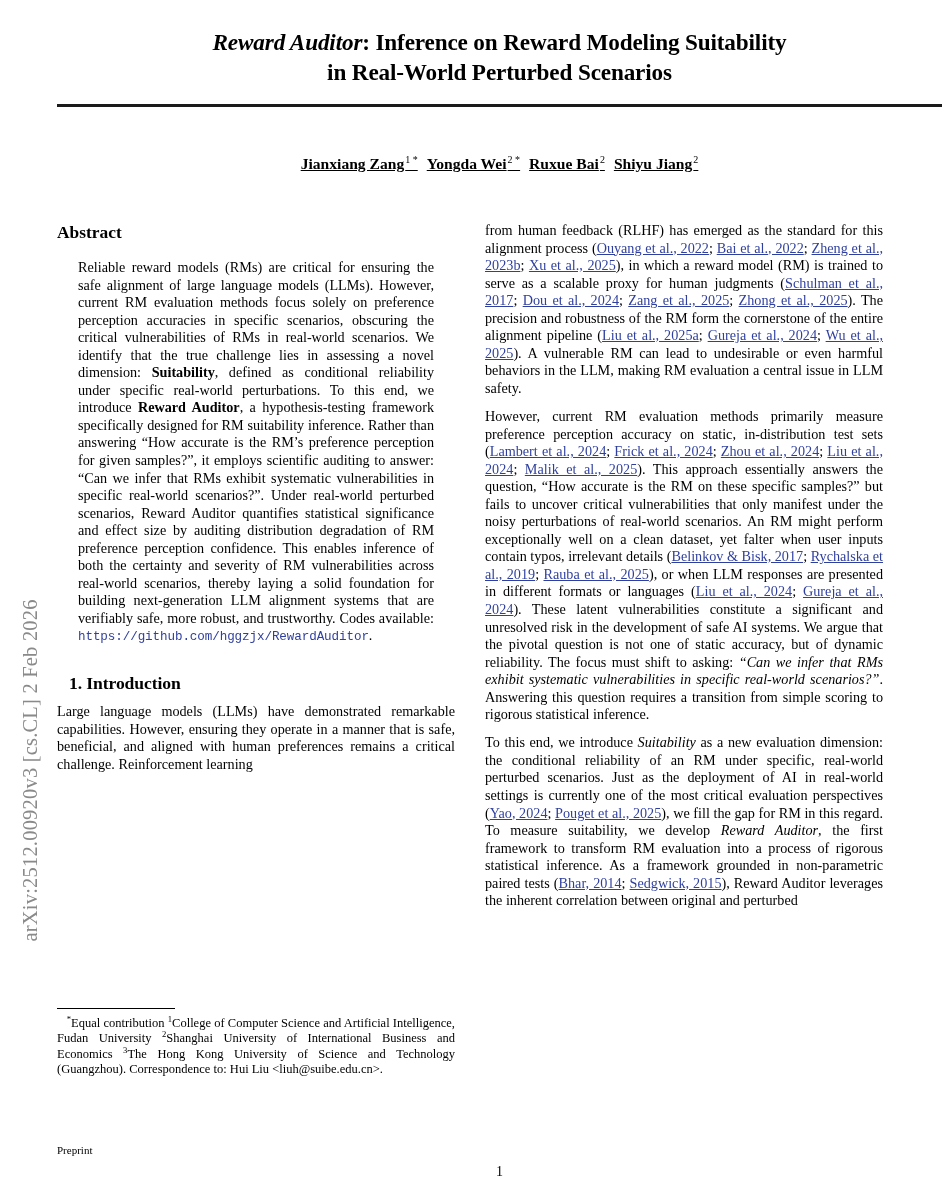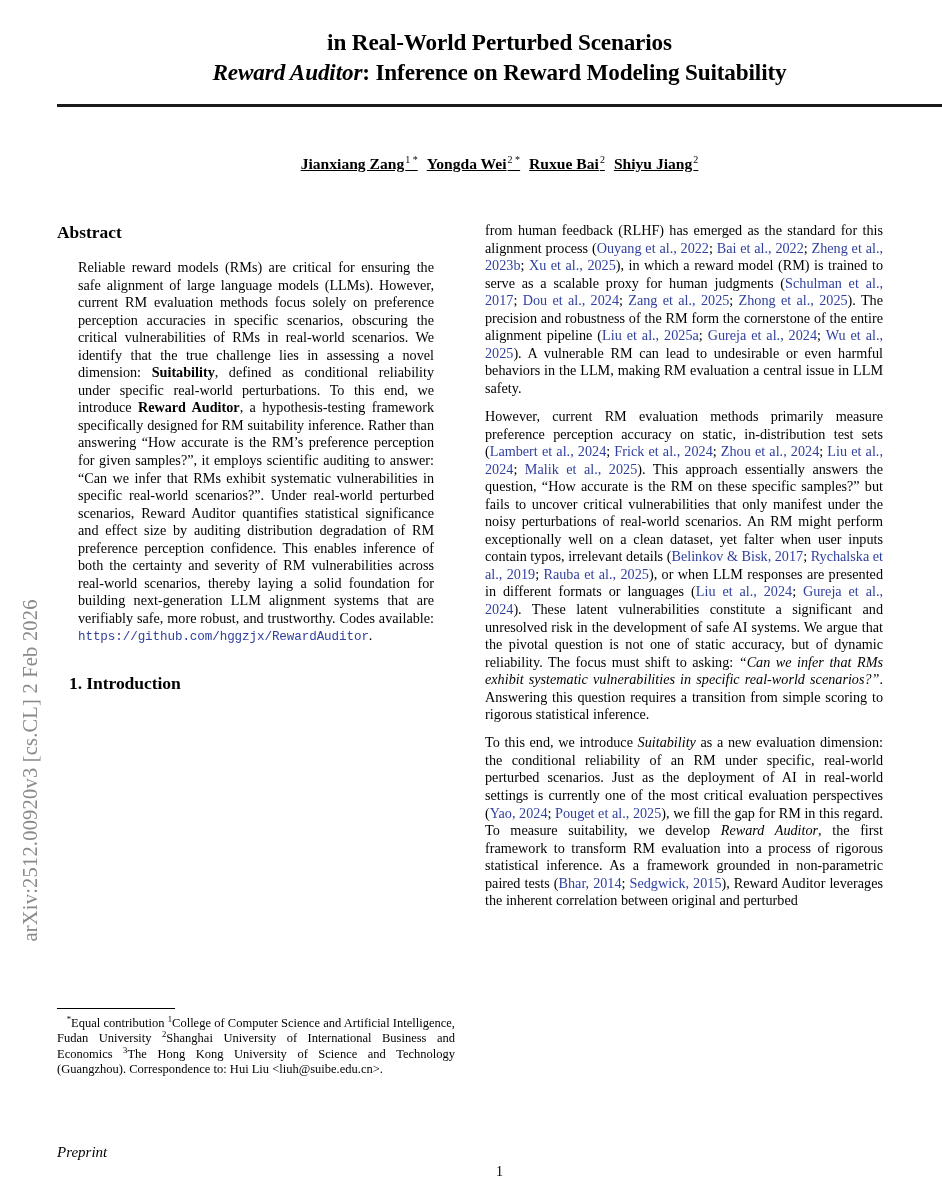--- a/index.html
+++ b/index.html
@@ -135,21 +135,21 @@
   }
 
   p.body {
     font-size: 14.2px;
     line-height: 17.55px;
     text-align: justify;
     margin: 0 0 10.5px 0;
     hyphens: manual;
   }
   p.body.tight { margin-bottom: 0; }
-  .cite { color: #2f3f9e; }
+  .cite { color: #2f3f9e; text-decoration: underline; }
   .ital { font-style: italic; }
 
   
   #footnote-wrap {
     position: absolute;
     left: 0px;
     top: 1008px;
     width: 398px;
   }
   .fn-rule {
@@ -167,62 +167,62 @@
     font-size: 8.6px;
     vertical-align: super;
     line-height: 0;
   }
 
   
   #footer-preprint {
     position: absolute;
     left: 0px;
     top: 1144px;
-    font-size: 15px;
-    font-style: italic;
+    font-size: 11px;
   }
   #footer-pageno {
     position: absolute;
     left: 0px;
     top: 1164px;
     width: 885px;
     text-align: center;
     font-size: 14px;
   }
 </style>
 </head>
 <body>
 
 <div id="arxiv-stamp">
   <div class="vtext">arXiv:2512.00920v3  [cs.CL]  2 Feb 2026</div>
 </div>
 
 <div id="page">
 
   <div id="title-block">
+    <div class="title-line"><span class="ital">Reward Auditor</span><span>: Inference on Reward Modeling Suitability</span></div>
     <div class="title-line">in Real-World Perturbed Scenarios</div>
-    <div class="title-line"><span class="ital">Reward Auditor</span><span>: Inference on Reward Modeling Suitability</span></div>
   </div>
 
   <div class="rule-thick"></div>
 
   <div id="authors">
     <div><span class="aname"><span>Jianxiang Zang</span><sup>1 *</sup></span><span class="sep"></span><span class="aname"><span>Yongda Wei</span><sup>2 *</sup></span><span class="sep"></span><span class="aname"><span>Ruxue Bai</span><sup>2</sup></span><span class="sep"></span><span class="aname"><span>Shiyu Jiang</span><sup>2</sup></span></div>
   </div>
 
   <div id="columns">
 
     <div class="col" id="col-left">
 
       <div class="abs-head">Abstract</div>
 
       <div class="abs-body"><span>Reliable reward models (RMs) are critical for ensuring the safe alignment of large language models (LLMs). However, current RM evaluation methods focus solely on preference perception accuracies in specific scenarios, obscuring the critical vulnerabilities of RMs in real-world scenarios. We identify that the true challenge lies in assessing a novel dimension: </span><b>Suitability</b><span>, defined as conditional reliability under specific real-world perturbations. To this end, we introduce </span><b>Reward Auditor</b><span>, a hypothesis-testing framework specifically designed for RM suitability inference. Rather than answering “How accurate is the RM’s preference perception for given samples?”, it employs scientific auditing to answer: “Can we infer that RMs exhibit systematic vulnerabilities in specific real-world scenarios?”. Under real-world perturbed scenarios, Reward Auditor quantifies statistical significance and effect size by auditing distribution degradation of RM preference perception confidence. This enables inference of both the certainty and severity of RM vulnerabilities across real-world scenarios, thereby laying a solid foundation for building next-generation LLM alignment systems that are verifiably safe, more robust, and trustworthy. Codes available: </span><span class="mono">https://github.com/hggzjx/RewardAuditor</span><span>.</span></div>
 
       <h2 class="sec">1. Introduction</h2>
 
+      <p class="body tight">Large language models (LLMs) have demonstrated remarkable capabilities. However, ensuring they operate in a manner that is safe, beneficial, and aligned with human preferences remains a critical challenge. Reinforcement learning</p>
 
     </div>
 
     <div class="col" id="col-right">
 
       <p class="body"><span>from human feedback (RLHF) has emerged as the standard for this alignment process (</span><span class="cite">Ouyang et al., 2022</span><span>; </span><span class="cite">Bai et al., 2022</span><span>; </span><span class="cite">Zheng et al., 2023b</span><span>; </span><span class="cite">Xu et al., 2025</span><span>), in which a reward model (RM) is trained to serve as a scalable proxy for human judgments (</span><span class="cite">Schulman et al., 2017</span><span>; </span><span class="cite">Dou et al., 2024</span><span>; </span><span class="cite">Zang et al., 2025</span><span>; </span><span class="cite">Zhong et al., 2025</span><span>). The precision and robustness of the RM form the cornerstone of the entire alignment pipeline (</span><span class="cite">Liu et al., 2025a</span><span>; </span><span class="cite">Gureja et al., 2024</span><span>; </span><span class="cite">Wu et al., 2025</span><span>). A vulnerable RM can lead to undesirable or even harmful behaviors in the LLM, making RM evaluation a central issue in LLM safety.</span></p>
 
       <p class="body"><span>However, current RM evaluation methods primarily measure preference perception accuracy on static, in-distribution test sets (</span><span class="cite">Lambert et al., 2024</span><span>; </span><span class="cite">Frick et al., 2024</span><span>; </span><span class="cite">Zhou et al., 2024</span><span>; </span><span class="cite">Liu et al., 2024</span><span>; </span><span class="cite">Malik et al., 2025</span><span>). This approach essentially answers the question, “How accurate is the RM on these specific samples?” but fails to uncover critical vulnerabilities that only manifest under the noisy perturbations of real-world scenarios. An RM might perform exceptionally well on a clean dataset, yet falter when user inputs contain typos, irrelevant details (</span><span class="cite">Belinkov &amp; Bisk, 2017</span><span>; </span><span class="cite">Rychalska et al., 2019</span><span>; </span><span class="cite">Rauba et al., 2025</span><span>), or when LLM responses are presented in different formats or languages (</span><span class="cite">Liu et al., 2024</span><span>; </span><span class="cite">Gureja et al., 2024</span><span>). These latent vulnerabilities constitute a significant and unresolved risk in the development of safe AI systems. We argue that the pivotal question is not one of static accuracy, but of dynamic reliability. The focus must shift to asking: </span><span class="ital">“Can we infer that RMs exhibit systematic vulnerabilities in specific real-world scenarios?”</span><span>. Answering this question requires a transition from simple scoring to rigorous statistical inference.</span></p>
 
       <p class="body"><span>To this end, we introduce </span><span class="ital">Suitability</span><span> as a new evaluation dimension: the conditional reliability of an RM under specific, real-world perturbed scenarios. Just as the deployment of AI in real-world settings is currently one of the most critical evaluation perspectives (</span><span class="cite">Yao, 2024</span><span>; </span><span class="cite">Pouget et al., 2025</span><span>), we fill the gap for RM in this regard. To measure suitability, we develop </span><span class="ital">Reward Auditor</span><span>, the first framework to transform RM evaluation into a process of rigorous statistical inference. As a framework grounded in non-parametric paired tests (</span><span class="cite">Bhar, 2014</span><span>; </span><span class="cite">Sedgwick, 2015</span><span>), Reward Auditor leverages the inherent correlation between original and perturbed</span></p>

